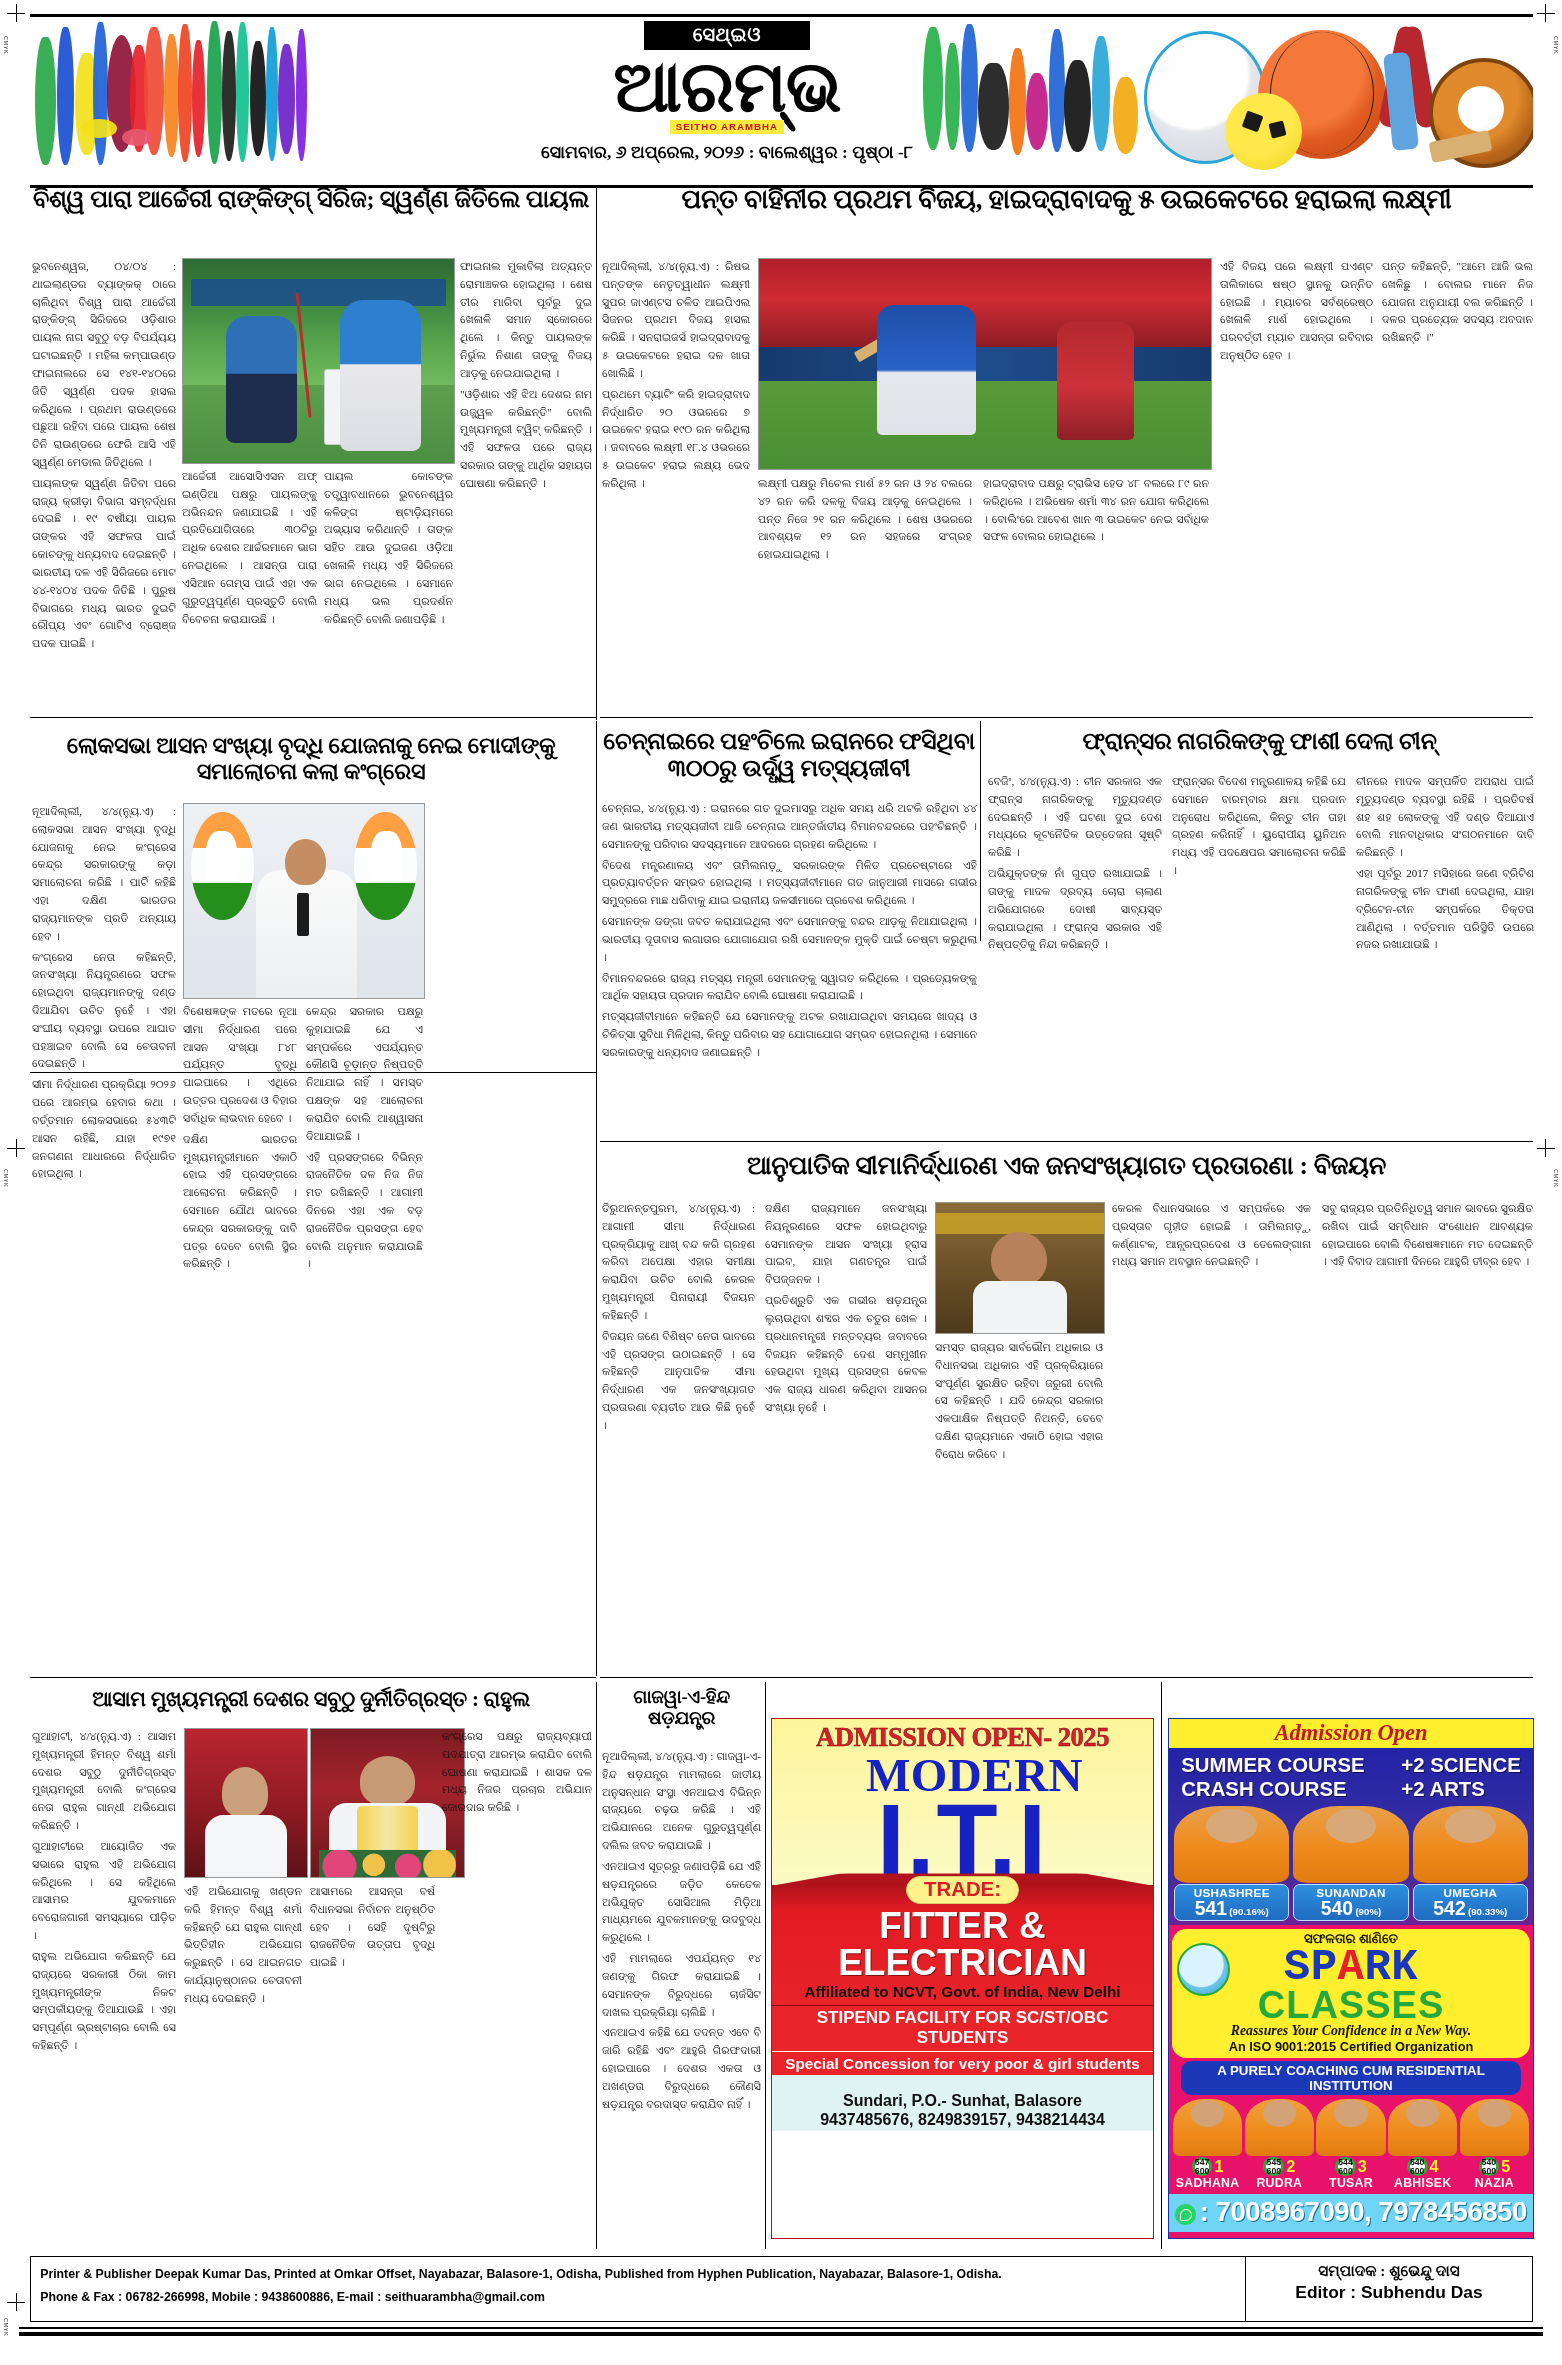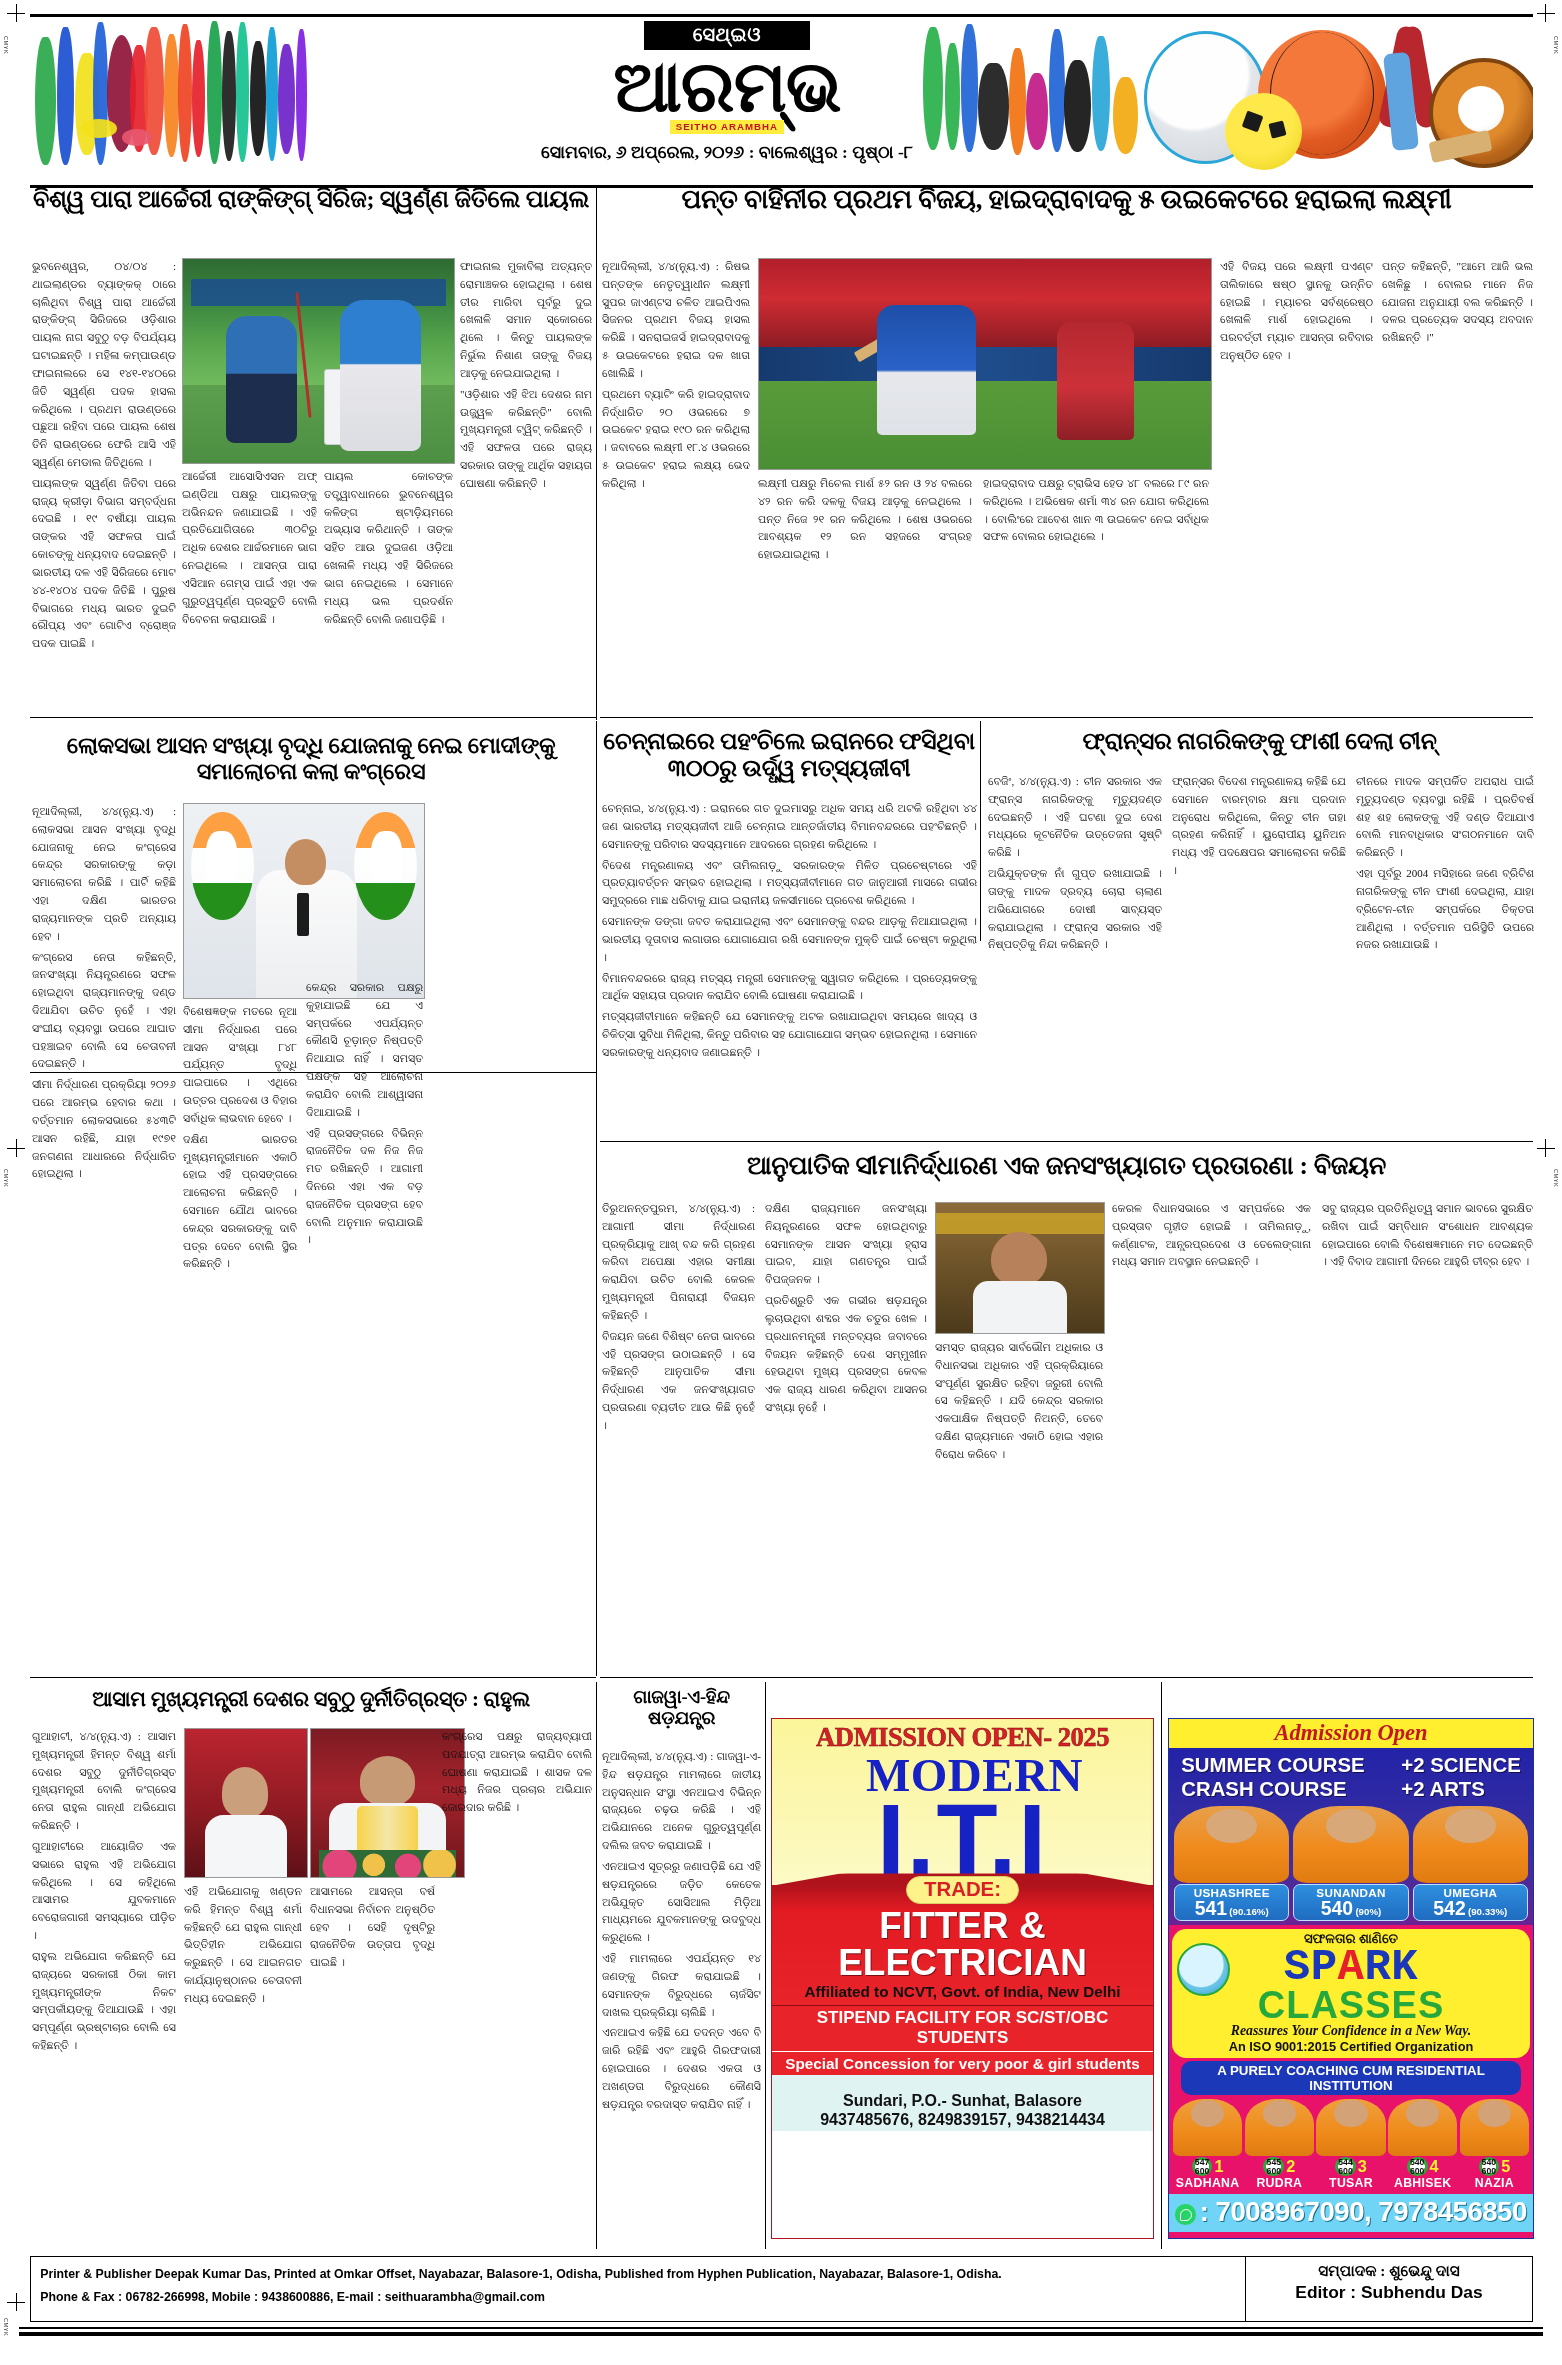--- a/index.html
+++ b/index.html
@@ -773,21 +773,21 @@
     <div class="col" style="left:958px; top:592px; width:174px; height:364px;">
       <p><span>ବେଜିଂ, ୪/୪(ନ୍ୟୁ.ଏ) :</span>
          <span>ଚୀନ ସରକାର ଏକ ଫ୍ରାନ୍ସ ନାଗରିକଙ୍କୁ ମୃତ୍ୟୁଦଣ୍ଡ ଦେଇଛନ୍ତି । ଏହି ଘଟଣା ଦୁଇ ଦେଶ ମଧ୍ୟରେ କୂଟନୈତିକ ଉତ୍ତେଜନା ସୃଷ୍ଟି କରିଛି ।</span></p>
       <p>ଅଭିଯୁକ୍ତଙ୍କ ନାଁ ଗୁପ୍ତ ରଖାଯାଇଛି । ତାଙ୍କୁ ମାଦକ ଦ୍ରବ୍ୟ ଚୋରା ଚାଲାଣ ଅଭିଯୋଗରେ ଦୋଷୀ ସାବ୍ୟସ୍ତ କରାଯାଇଥିଲା । ଫ୍ରାନ୍ସ ସରକାର ଏହି ନିଷ୍ପତ୍ତିକୁ ନିନ୍ଦା କରିଛନ୍ତି ।</p>
     </div>
     <div class="col" style="left:1142px; top:592px; width:174px; height:364px;">
       <p>ଫ୍ରାନ୍ସର ବିଦେଶ ମନ୍ତ୍ରଣାଳୟ କହିଛି ଯେ ସେମାନେ ବାରମ୍ବାର କ୍ଷମା ପ୍ରଦାନ ଅନୁରୋଧ କରିଥିଲେ, କିନ୍ତୁ ଚୀନ ତାହା ଗ୍ରହଣ କରିନାହିଁ । ୟୁରୋପୀୟ ୟୁନିଅନ ମଧ୍ୟ ଏହି ପଦକ୍ଷେପର ସମାଲୋଚନା କରିଛି ।</p>
     </div>
     <div class="col" style="left:1326px; top:592px; width:178px; height:364px;">
       <p>ଚୀନରେ ମାଦକ ସମ୍ପର୍କିତ ଅପରାଧ ପାଇଁ ମୃତ୍ୟୁଦଣ୍ଡ ବ୍ୟବସ୍ଥା ରହିଛି । ପ୍ରତିବର୍ଷ ଶହ ଶହ ଲୋକଙ୍କୁ ଏହି ଦଣ୍ଡ ଦିଆଯାଏ ବୋଲି ମାନବାଧିକାର ସଂଗଠନମାନେ ଦାବି କରିଛନ୍ତି ।</p>
-      <p>ଏହା ପୂର୍ବରୁ 2004 ମସିହାରେ ଜଣେ ବ୍ରିଟିଶ ନାଗରିକଙ୍କୁ ଚୀନ ଫାଶୀ ଦେଇଥିଲା, ଯାହା ବ୍ରିଟେନ-ଚୀନ ସମ୍ପର୍କରେ ତିକ୍ତତା ଆଣିଥିଲା । ବର୍ତ୍ତମାନ ପରିସ୍ଥିତି ଉପରେ ନଜର ରଖାଯାଉଛି ।</p>
+      <p>ଏହା ପୂର୍ବରୁ 2017 ମସିହାରେ ଜଣେ ବ୍ରିଟିଶ ନାଗରିକଙ୍କୁ ଚୀନ ଫାଶୀ ଦେଇଥିଲା, ଯାହା ବ୍ରିଟେନ-ଚୀନ ସମ୍ପର୍କରେ ତିକ୍ତତା ଆଣିଥିଲା । ବର୍ତ୍ତମାନ ପରିସ୍ଥିତି ଉପରେ ନଜର ରଖାଯାଉଛି ।</p>
     </div>
 
     <div class="hl hl-4" style="left:0px; top:552px; width:562px; position:absolute;">ଲୋକସଭା ଆସନ ସଂଖ୍ୟା ବୃଦ୍ଧି ଯୋଜନାକୁ ନେଇ ମୋଦୀଙ୍କୁ ସମାଲୋଚନା କଲା କଂଗ୍ରେସ</div>
 
     <div class="photo ph-cong" style="left:153px; top:622px; width:240px; height:194px;">
       <div class="bg"></div>
       <div class="flagL"></div>
         <div class="flagR"></div>
       <div class="hand l"></div>
         <div class="hand r"></div>
@@ -799,21 +799,21 @@
     <div class="col" style="left:2px;   top:622px; width:144px; height:766px;">
       <p><span>ନୂଆଦିଲ୍ଲୀ, ୪/୪(ନ୍ୟୁ.ଏ) :</span>
          <span>ଲୋକସଭା ଆସନ ସଂଖ୍ୟା ବୃଦ୍ଧି ଯୋଜନାକୁ ନେଇ କଂଗ୍ରେସ କେନ୍ଦ୍ର ସରକାରଙ୍କୁ କଡ଼ା ସମାଲୋଚନା କରିଛି । ପାର୍ଟି କହିଛି ଏହା ଦକ୍ଷିଣ ଭାରତର ରାଜ୍ୟମାନଙ୍କ ପ୍ରତି ଅନ୍ୟାୟ ହେବ ।</span></p>
       <p>କଂଗ୍ରେସ ନେତା କହିଛନ୍ତି, ଜନସଂଖ୍ୟା ନିୟନ୍ତ୍ରଣରେ ସଫଳ ହୋଇଥିବା ରାଜ୍ୟମାନଙ୍କୁ ଦଣ୍ଡ ଦିଆଯିବା ଉଚିତ ନୁହେଁ । ଏହା ସଂଘୀୟ ବ୍ୟବସ୍ଥା ଉପରେ ଆଘାତ ପହଞ୍ଚାଇବ ବୋଲି ସେ ଚେତାବନୀ ଦେଇଛନ୍ତି ।</p>
       <p>ସୀମା ନିର୍ଦ୍ଧାରଣ ପ୍ରକ୍ରିୟା ୨୦୨୬ ପରେ ଆରମ୍ଭ ହେବାର କଥା । ବର୍ତ୍ତମାନ ଲୋକସଭାରେ ୫୪୩ଟି ଆସନ ରହିଛି, ଯାହା ୧୯୭୧ ଜନଗଣନା ଆଧାରରେ ନିର୍ଦ୍ଧାରିତ ହୋଇଥିଲା ।</p>
     </div>
     <div class="col" style="left:153px; top:822px; width:114px; height:566px;">
       <p>ବିଶେଷଜ୍ଞଙ୍କ ମତରେ ନୂଆ ସୀମା ନିର୍ଦ୍ଧାରଣ ପରେ ଆସନ ସଂଖ୍ୟା ୮୪୮ ପର୍ଯ୍ୟନ୍ତ ବୃଦ୍ଧି ପାଇପାରେ । ଏଥିରେ ଉତ୍ତର ପ୍ରଦେଶ ଓ ବିହାର ସର୍ବାଧିକ ଲାଭବାନ ହେବେ ।</p>
       <p>ଦକ୍ଷିଣ ଭାରତର ମୁଖ୍ୟମନ୍ତ୍ରୀମାନେ ଏକାଠି ହୋଇ ଏହି ପ୍ରସଙ୍ଗରେ ଆଲୋଚନା କରିଛନ୍ତି । ସେମାନେ ଯୌଥ ଭାବରେ କେନ୍ଦ୍ର ସରକାରଙ୍କୁ ଦାବି ପତ୍ର ଦେବେ ବୋଲି ସ୍ଥିର କରିଛନ୍ତି ।</p>
     </div>
-    <div class="col" style="left:276px; top:798px; width:117px; height:566px;">
+    <div class="col" style="left:276px; top:822px; width:117px; height:566px;">
       <p>କେନ୍ଦ୍ର ସରକାର ପକ୍ଷରୁ କୁହାଯାଇଛି ଯେ ଏ ସମ୍ପର୍କରେ ଏପର୍ଯ୍ୟନ୍ତ କୌଣସି ଚୂଡ଼ାନ୍ତ ନିଷ୍ପତ୍ତି ନିଆଯାଇ ନାହିଁ । ସମସ୍ତ ପକ୍ଷଙ୍କ ସହ ଆଲୋଚନା କରାଯିବ ବୋଲି ଆଶ୍ୱାସନା ଦିଆଯାଇଛି ।</p>
       <p>ଏହି ପ୍ରସଙ୍ଗରେ ବିଭିନ୍ନ ରାଜନୈତିକ ଦଳ ନିଜ ନିଜ ମତ ରଖିଛନ୍ତି । ଆଗାମୀ ଦିନରେ ଏହା ଏକ ବଡ଼ ରାଜନୈତିକ ପ୍ରସଙ୍ଗ ହେବ ବୋଲି ଅନୁମାନ କରାଯାଉଛି ।</p>
     </div>
     <div class="col" style="left:401px; top:622px; width:160px; height:766px;">
       <p></p>
     </div>
 
     <div class="hl hl-5" style="left:570px; top:970px; width:933px; position:absolute;">ଆନୁପାତିକ ସୀମାନିର୍ଦ୍ଧାରଣ ଏକ ଜନସଂଖ୍ୟାଗତ ପ୍ରତାରଣା : ବିଜୟନ</div>
 
     <div class="photo ph-vij" style="left:905px; top:1021px; width:168px; height:130px;">

